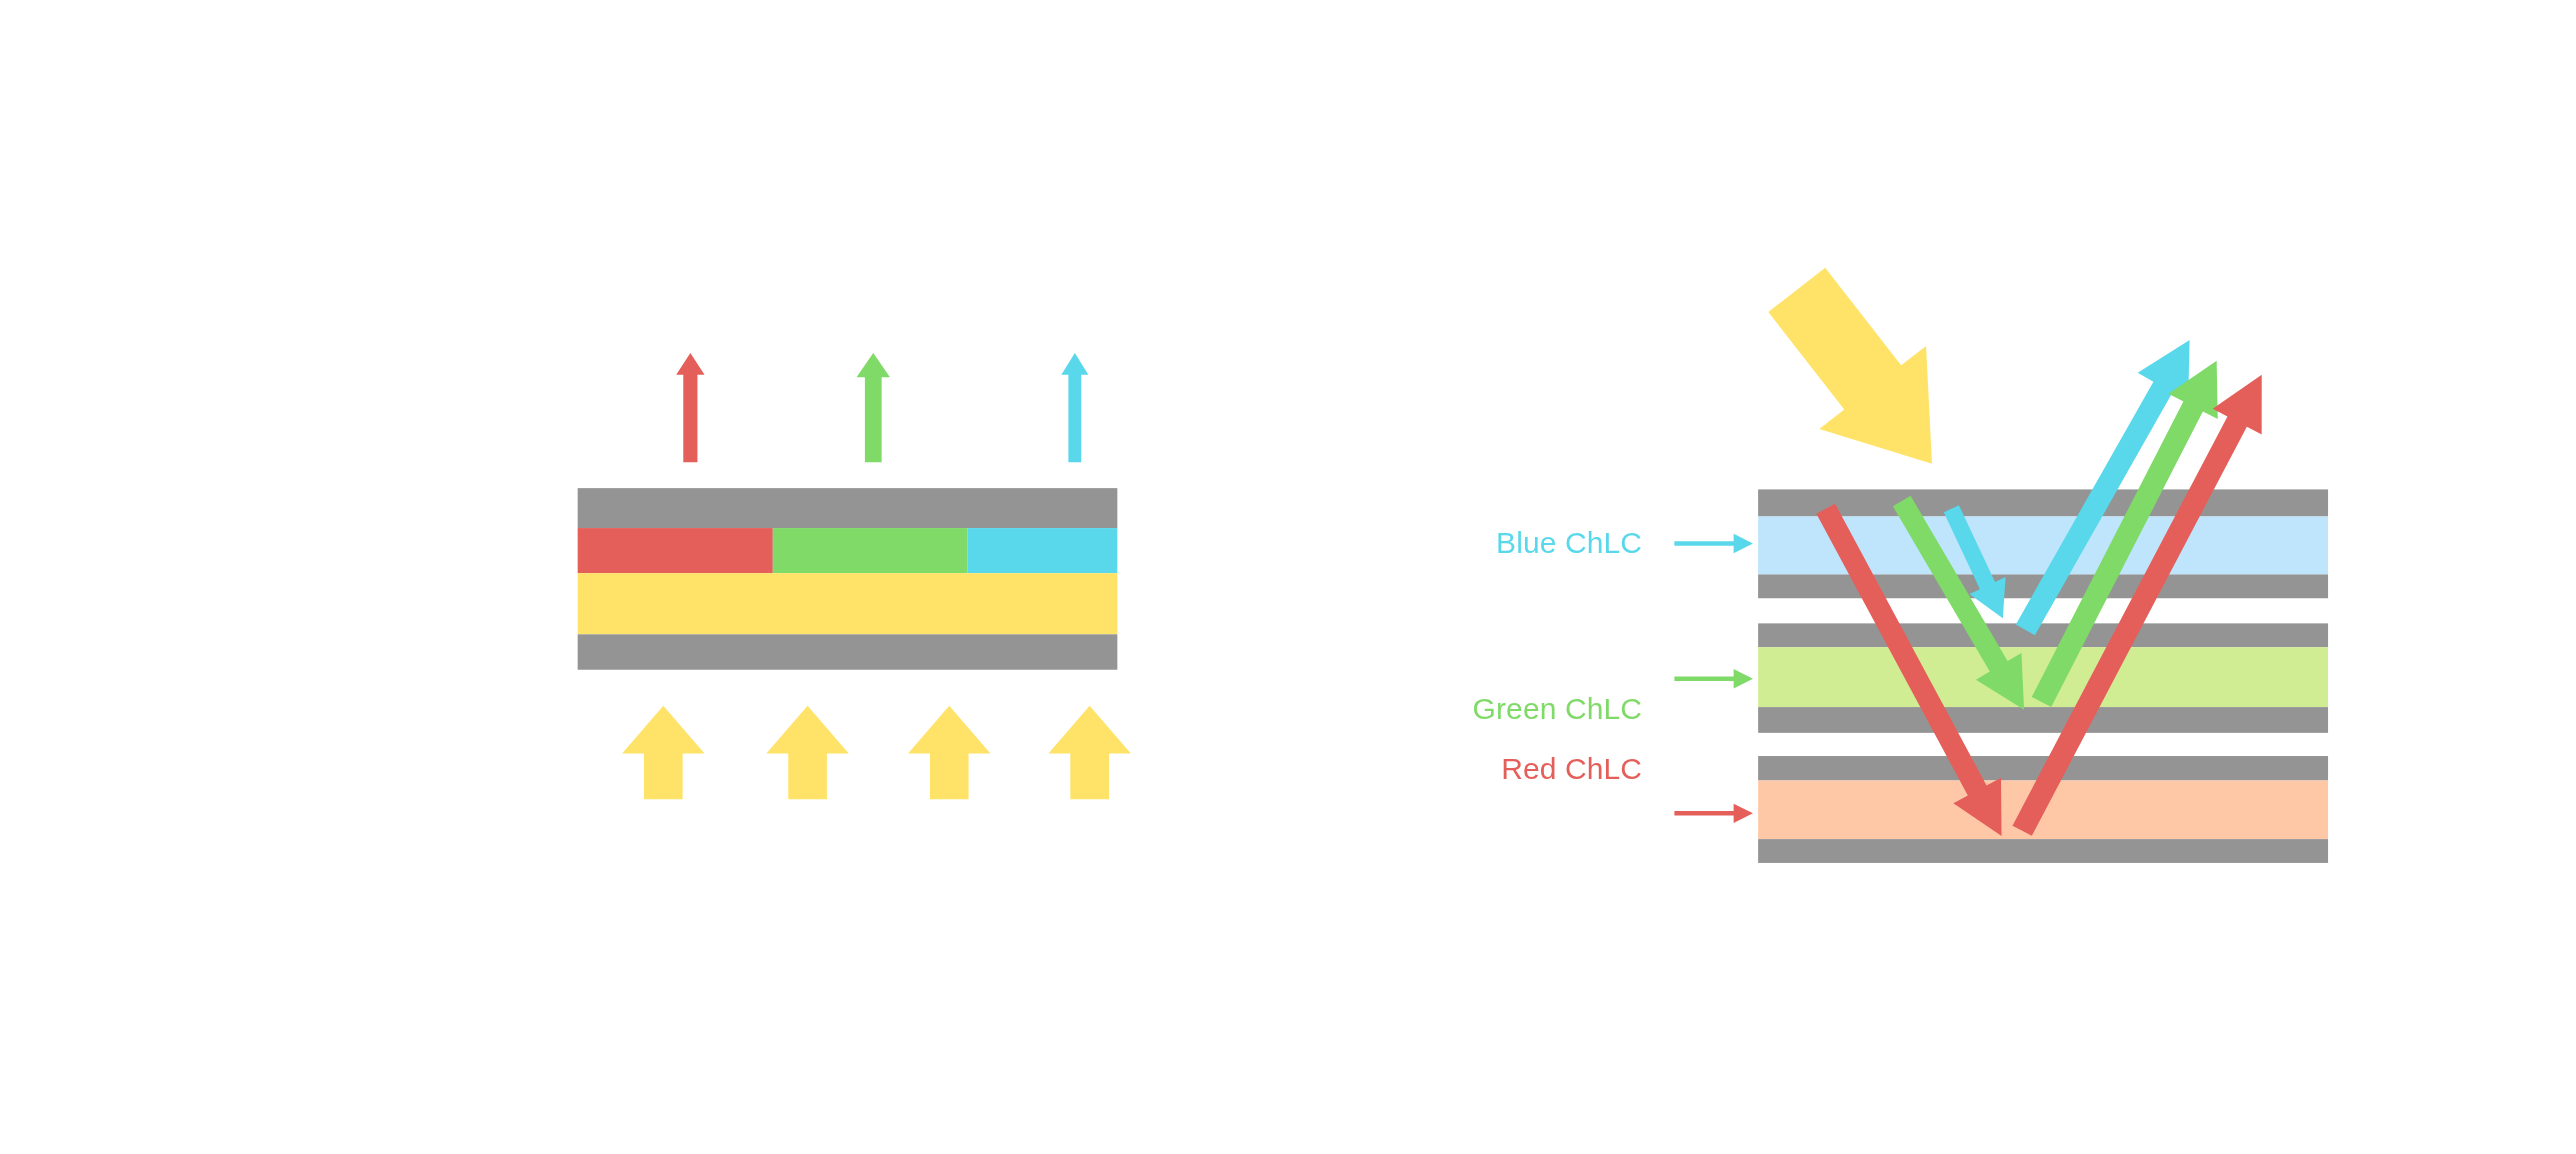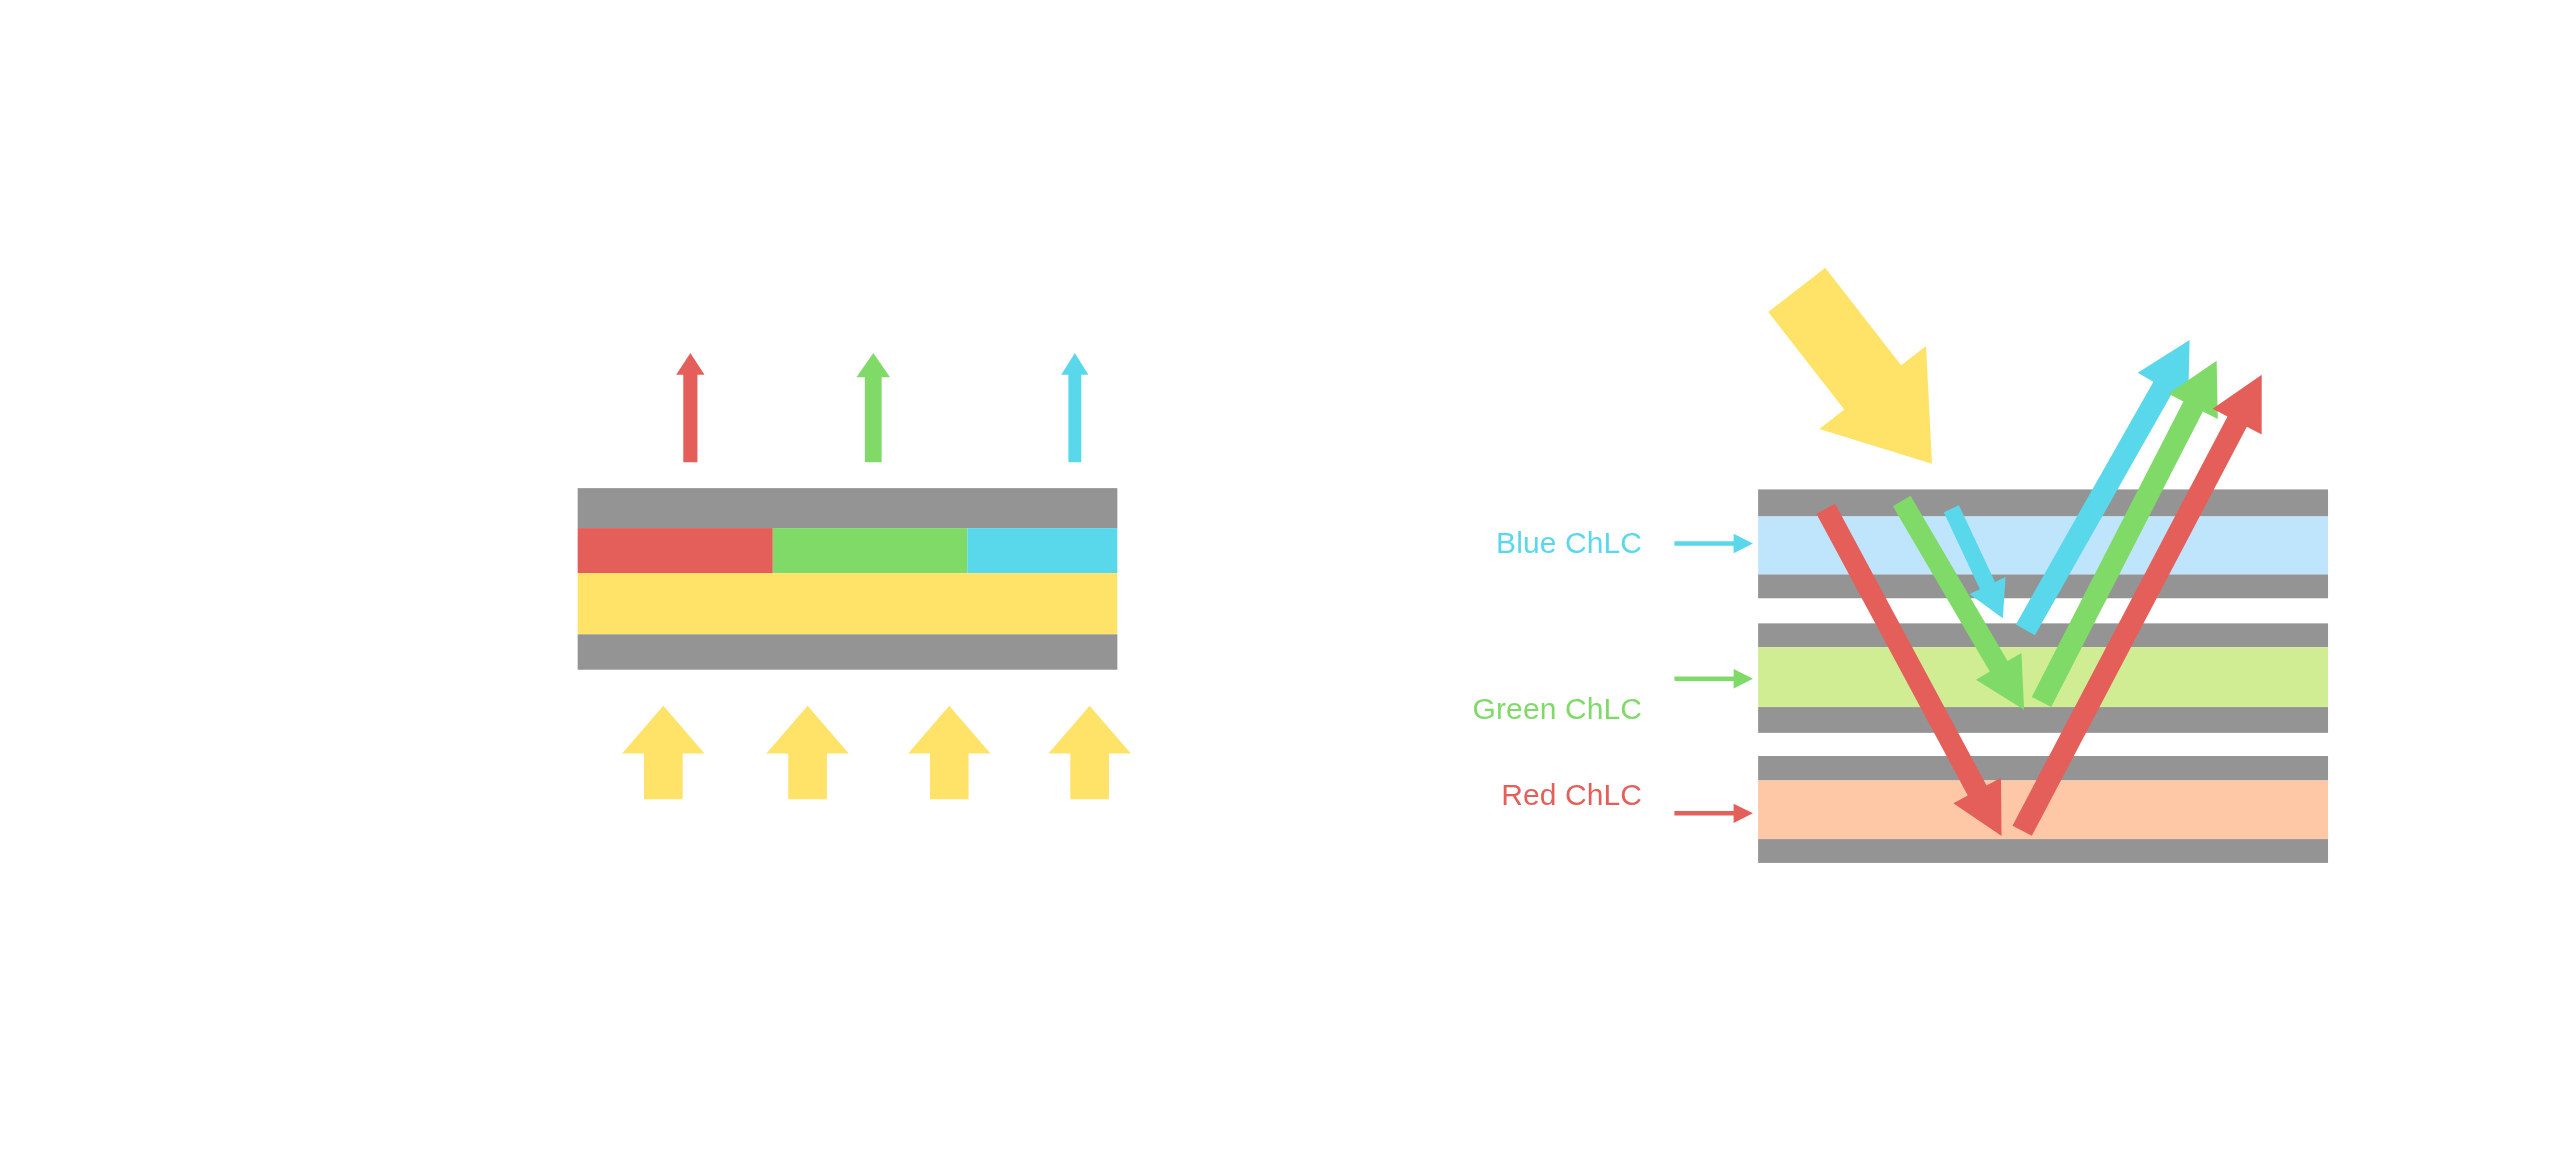--- a/index.html
+++ b/index.html
@@ -91,17 +91,17 @@
         <line x1="2600" y1="1054" x2="2696" y2="1054" stroke="#7FDA68" stroke-width="7"></line>
         <polygon points="2722,1054 2692,1039 2692,1069" fill="#7FDA68"></polygon>
         <line x1="2600" y1="1263" x2="2696" y2="1263" stroke="#E55F5A" stroke-width="7"></line>
         <polygon points="2722,1263 2692,1248 2692,1278" fill="#E55F5A"></polygon>
       </g>
   </svg>
 
   <div id="right-labels">
       <div class="lbl" style="position: absolute; color: rgb(88, 216, 234); white-space: nowrap; left: 0px; top: 526px; width: 1642px; text-align: right;">Blue ChLC</div>
       <div class="lbl" style="position: absolute; color: rgb(127, 218, 104); white-space: nowrap; left: 0px; top: 692px; width: 1642px; text-align: right;">Green ChLC</div>
-      <div class="lbl" style="position: absolute; color: rgb(229, 95, 90); white-space: nowrap; left: 0px; top: 778px; width: 1642px; text-align: right;">Red ChLC</div>
+      <div class="lbl" style="position: absolute; color: rgb(229, 95, 90); white-space: nowrap; left: 0px; top: 752px; width: 1642px; text-align: right;">Red ChLC</div>
     </div>
 
 </div>
 
 
 </body></html>

